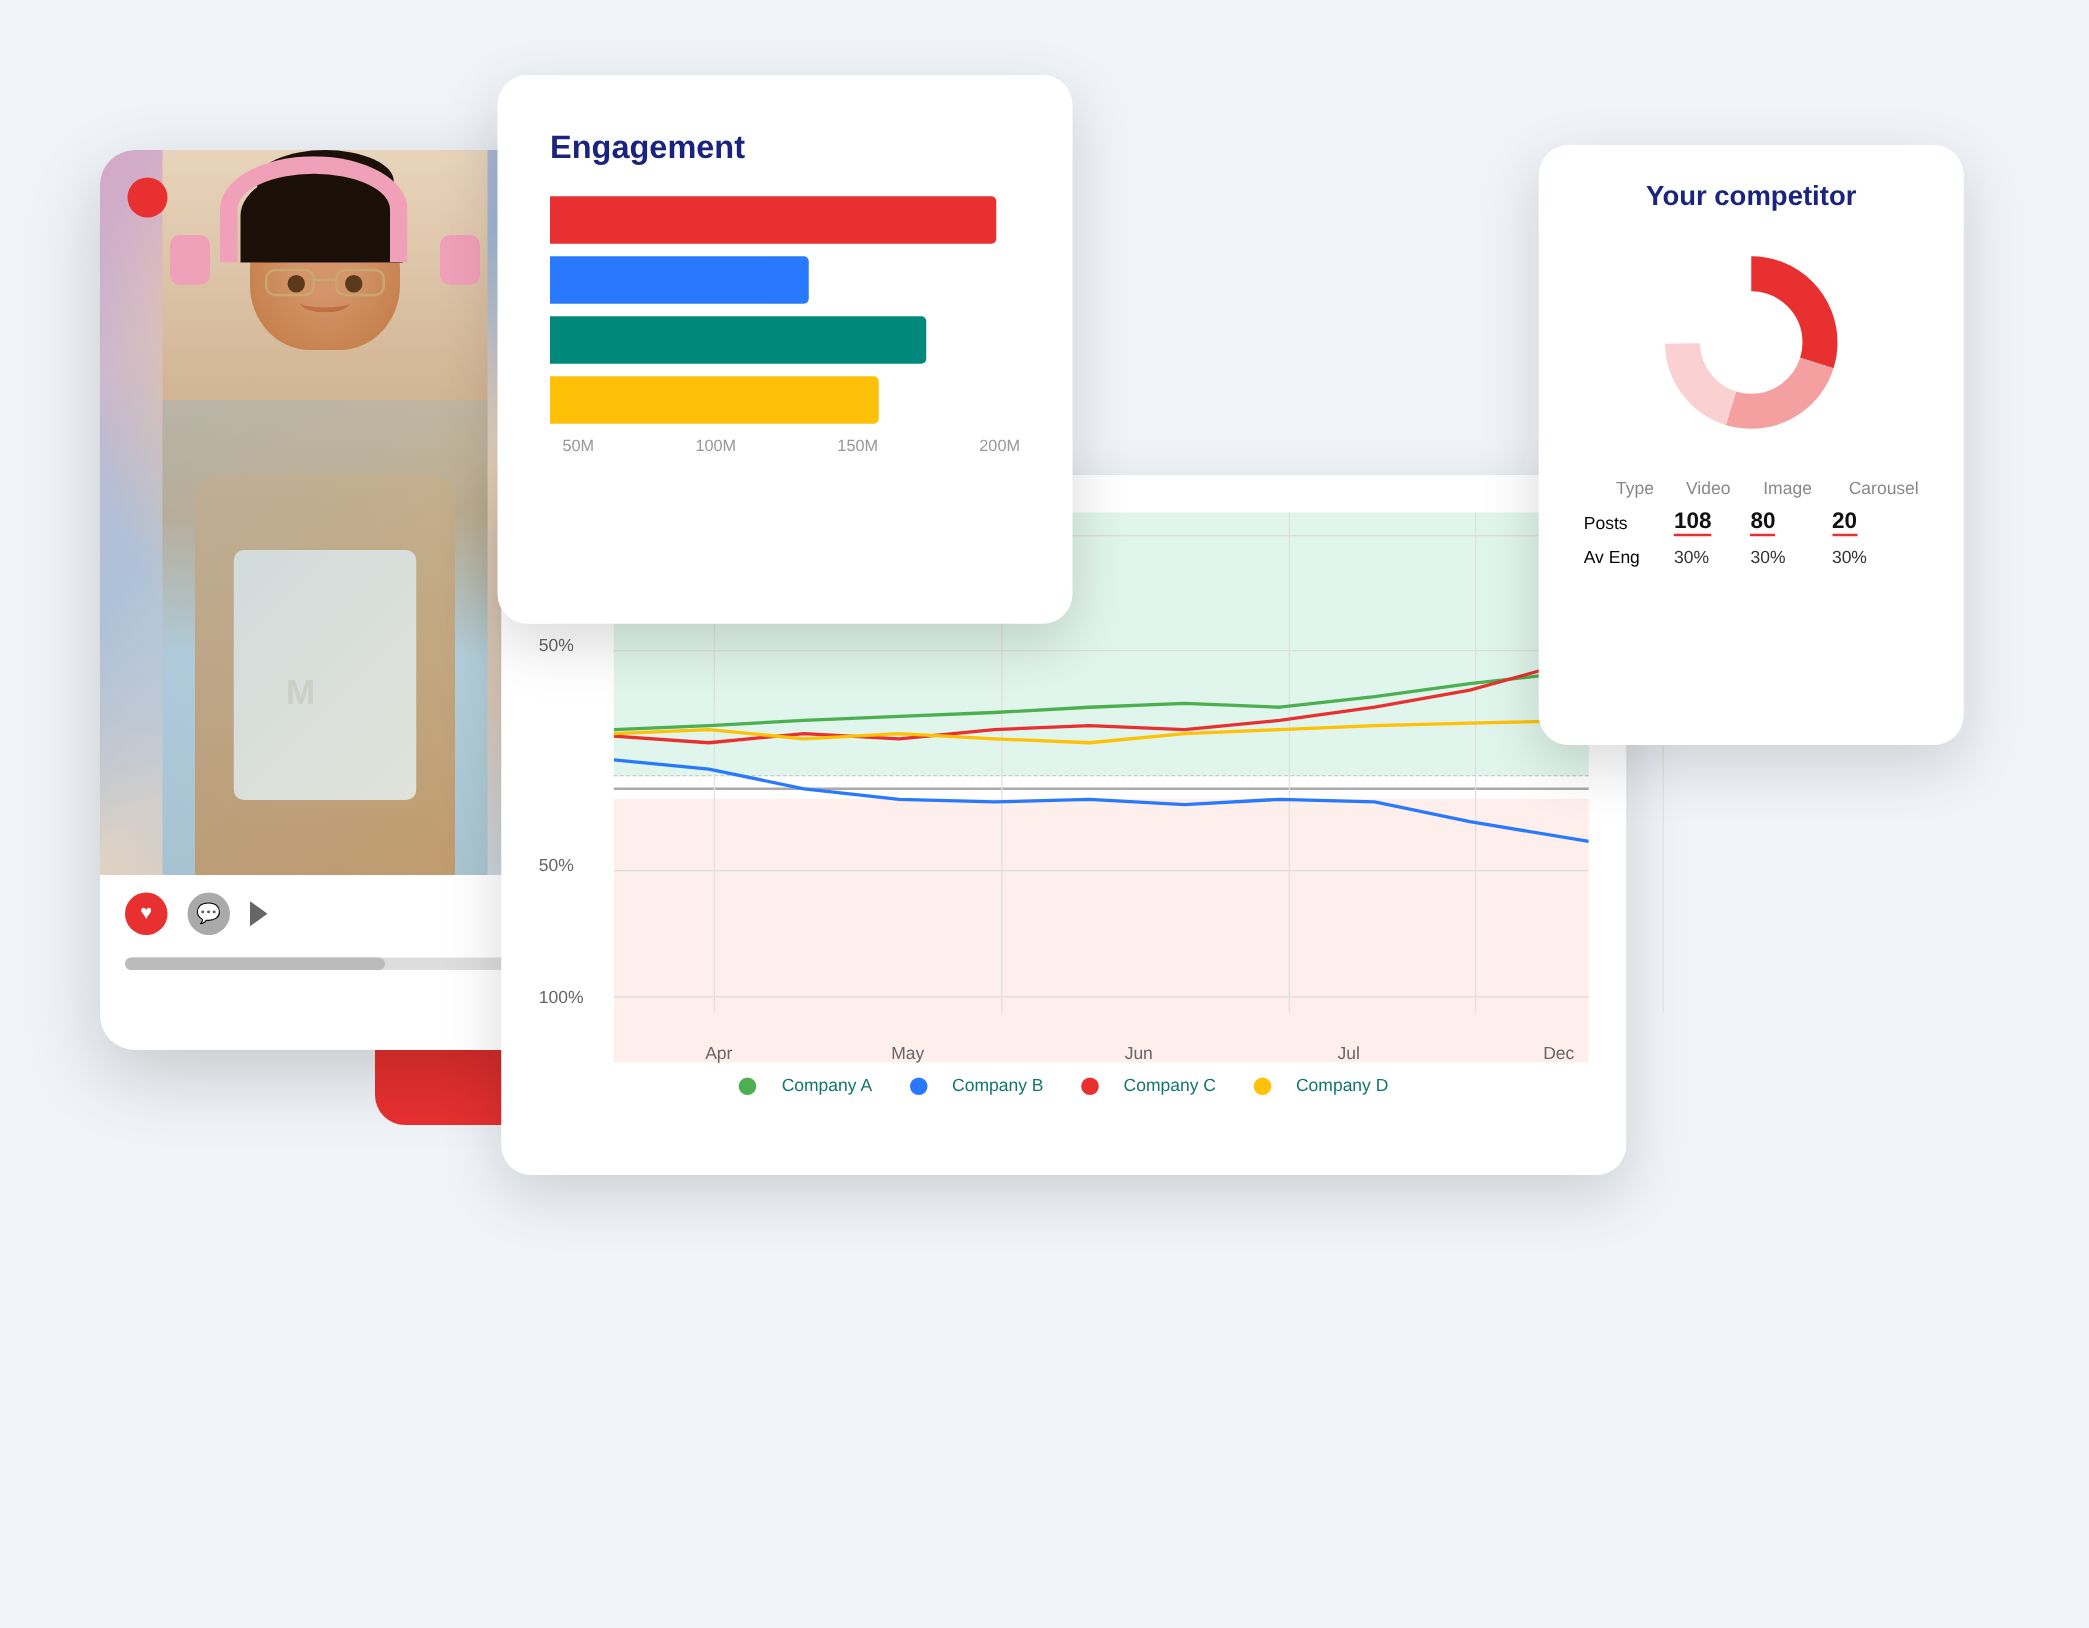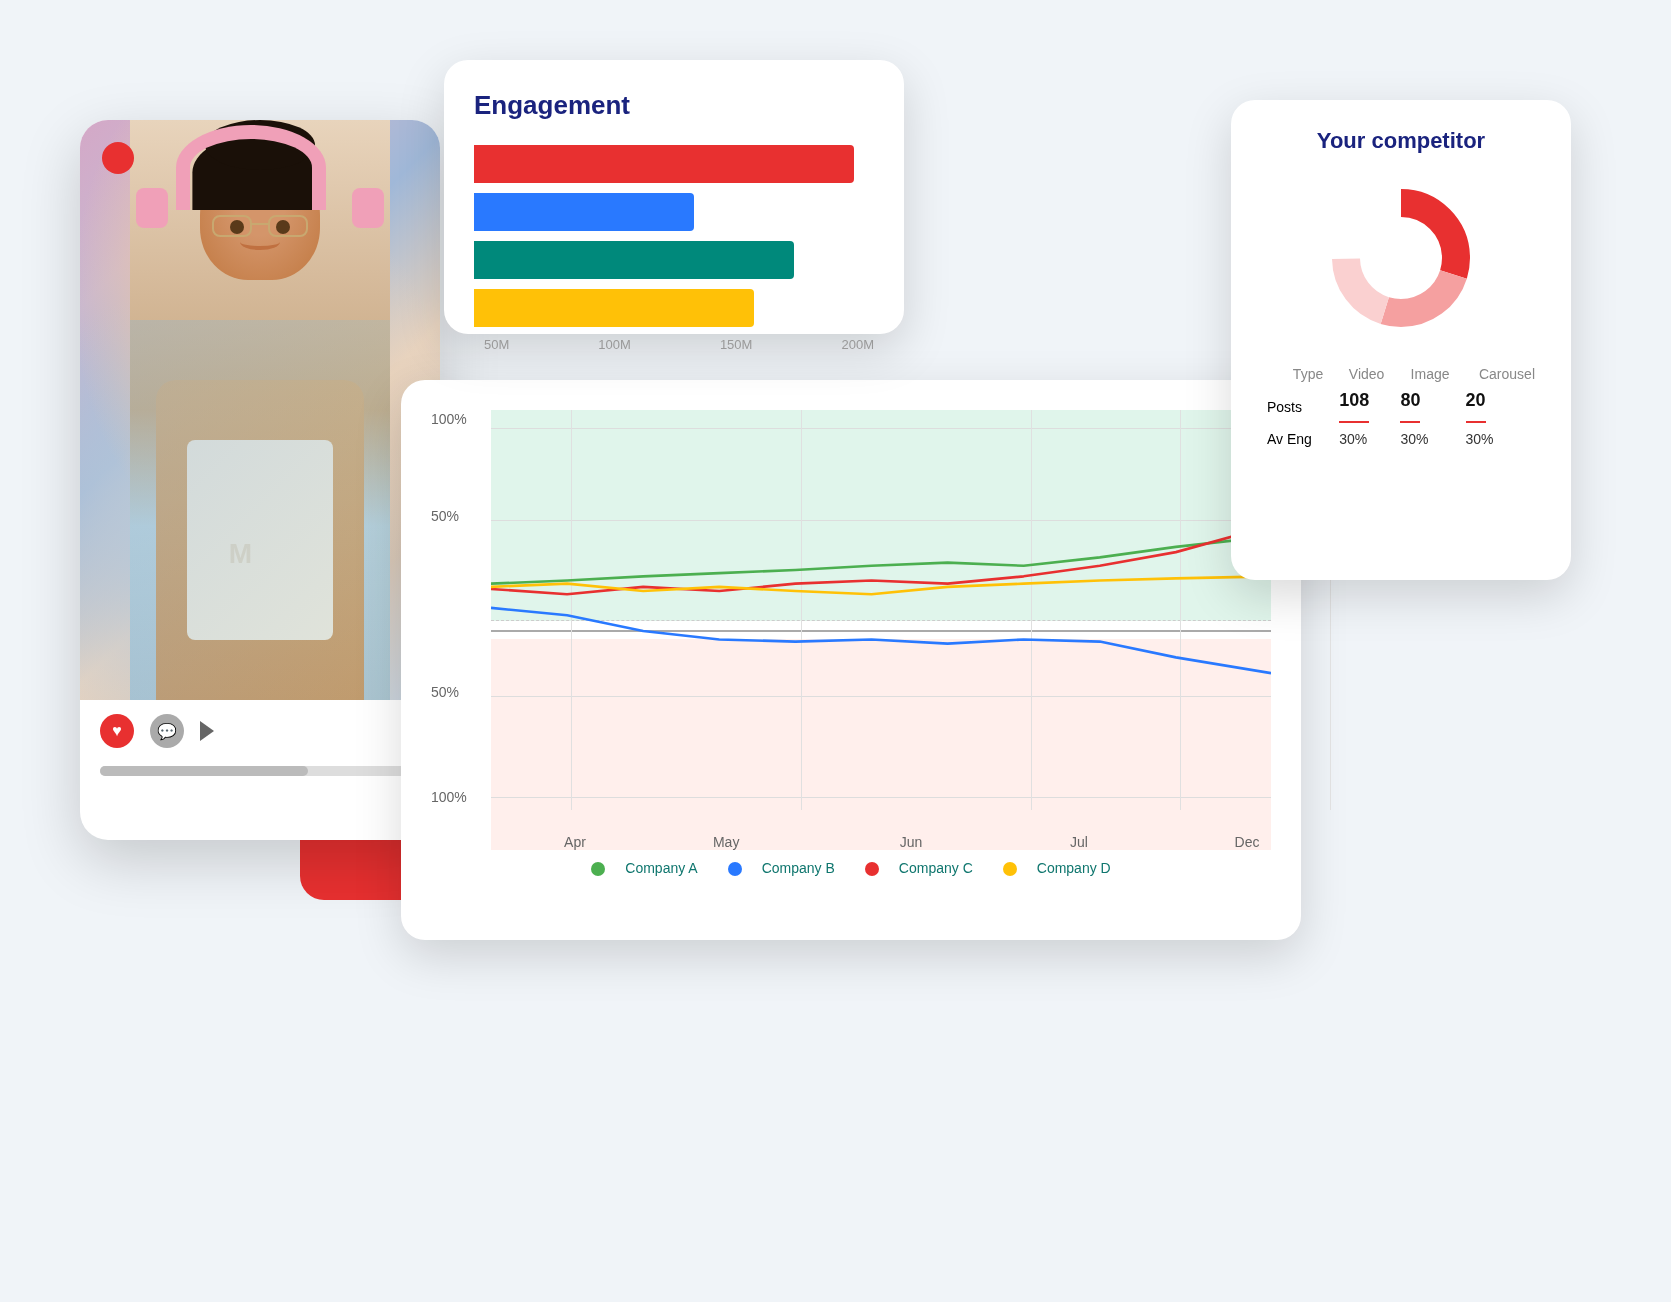--- a/index.html
+++ b/index.html
@@ -125,29 +125,29 @@
       width: 900px;
       height: 400px;
       background: #e83030;
       border-radius: 24px;
       z-index: 5;
     }
 
     
     .engagement-card {
       position: absolute;
-      left: 444px;
+      left: 398px;
       top: 60px;
       width: 460px;
-      height: 274px;
+      height: 439px;
       background: #fff;
       border-radius: 24px;
       box-shadow: 0 16px 48px rgba(0,0,0,0.15);
       z-index: 20;
-      padding: 30px;
+      padding: 42px;
     }
 
     .engagement-title {
       font-size: 26px;
       font-weight: 700;
       color: #1a237e;
       margin-bottom: 24px;
     }
 
     .bar-chart {
@@ -178,21 +178,21 @@
       padding-left: 10px;
       color: #999;
       font-size: 13px;
       margin-top: 8px;
     }
 
     
     .competitor-card {
       position: absolute;
       right: 100px;
-      top: 100px;
+      top: 116px;
       width: 340px;
       height: 480px;
       background: #fff;
       border-radius: 24px;
       box-shadow: 0 16px 48px rgba(0,0,0,0.15);
       z-index: 20;
       padding: 28px;
     }
 
     .competitor-title {
@@ -236,21 +236,21 @@
 
     .val-bold {
       font-weight: 700;
       font-size: 18px;
       color: #111;
     }
 
     .val-red-line {
       border-bottom: 2px solid #e83030;
       display: inline-block;
-      padding-bottom: 10px;
+      padding-bottom: 0;
     }
 
     .val-pct {
       color: #333;
       font-size: 14px;
     }
 
     
     .line-chart-card {
       position: absolute;

